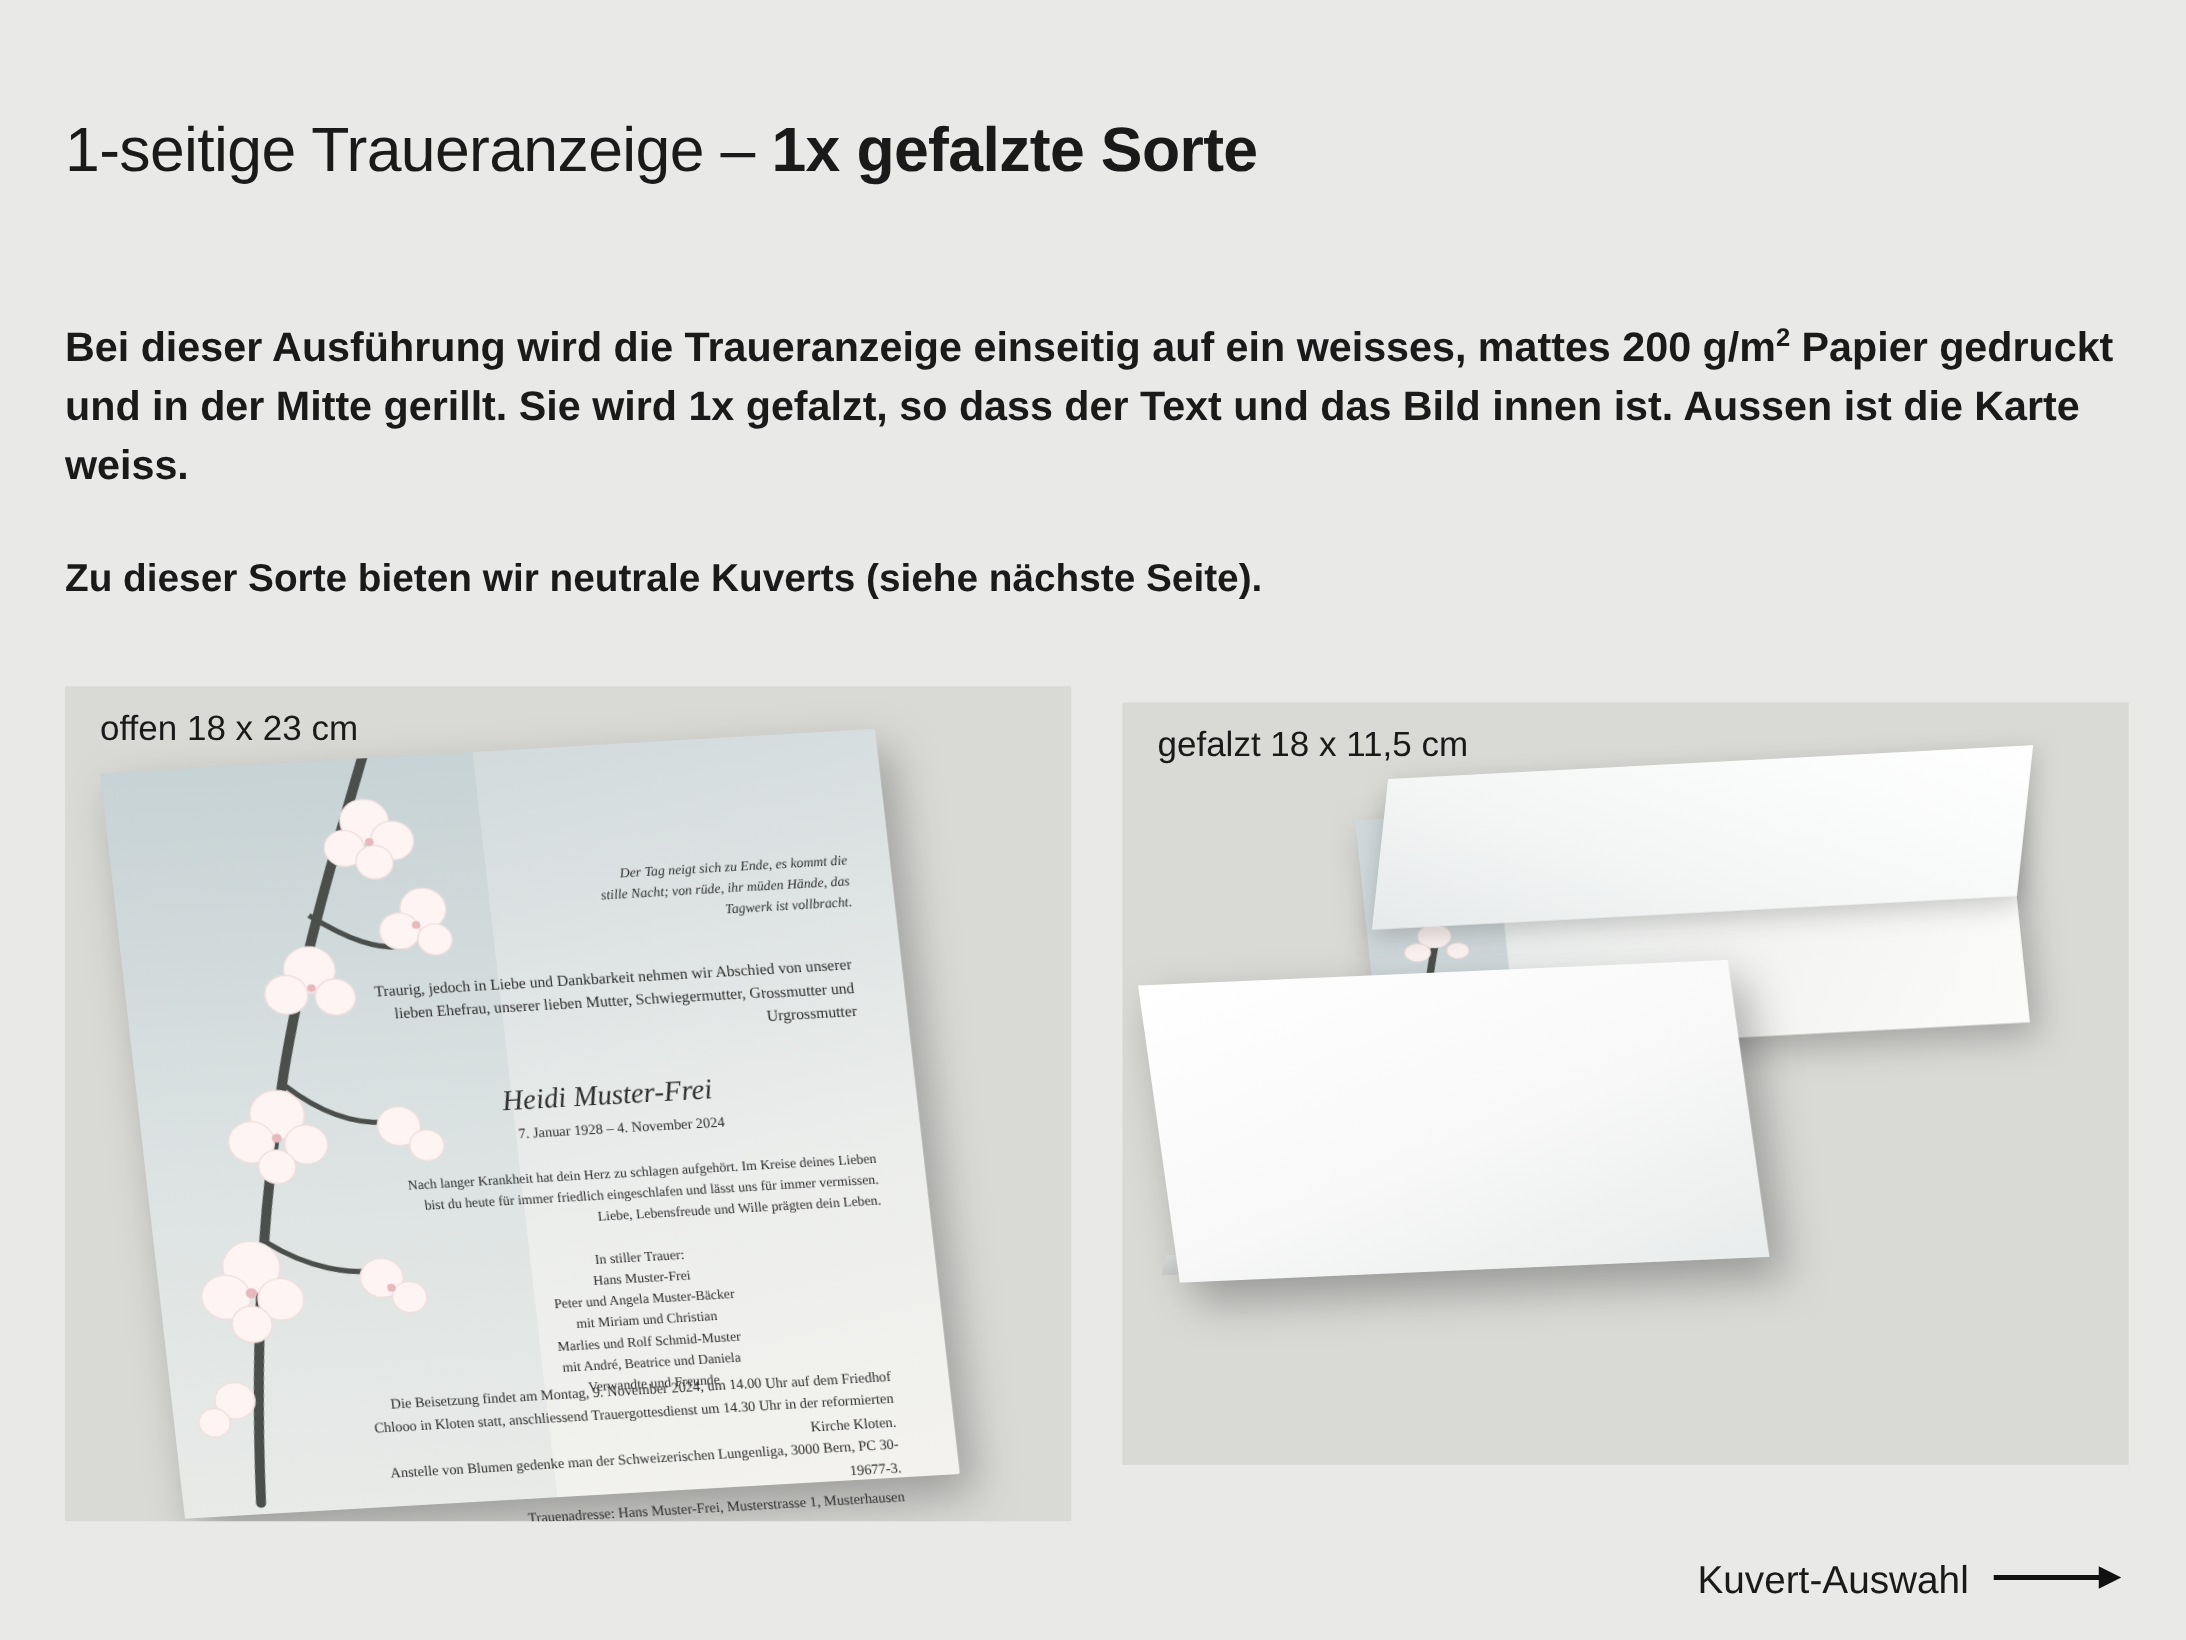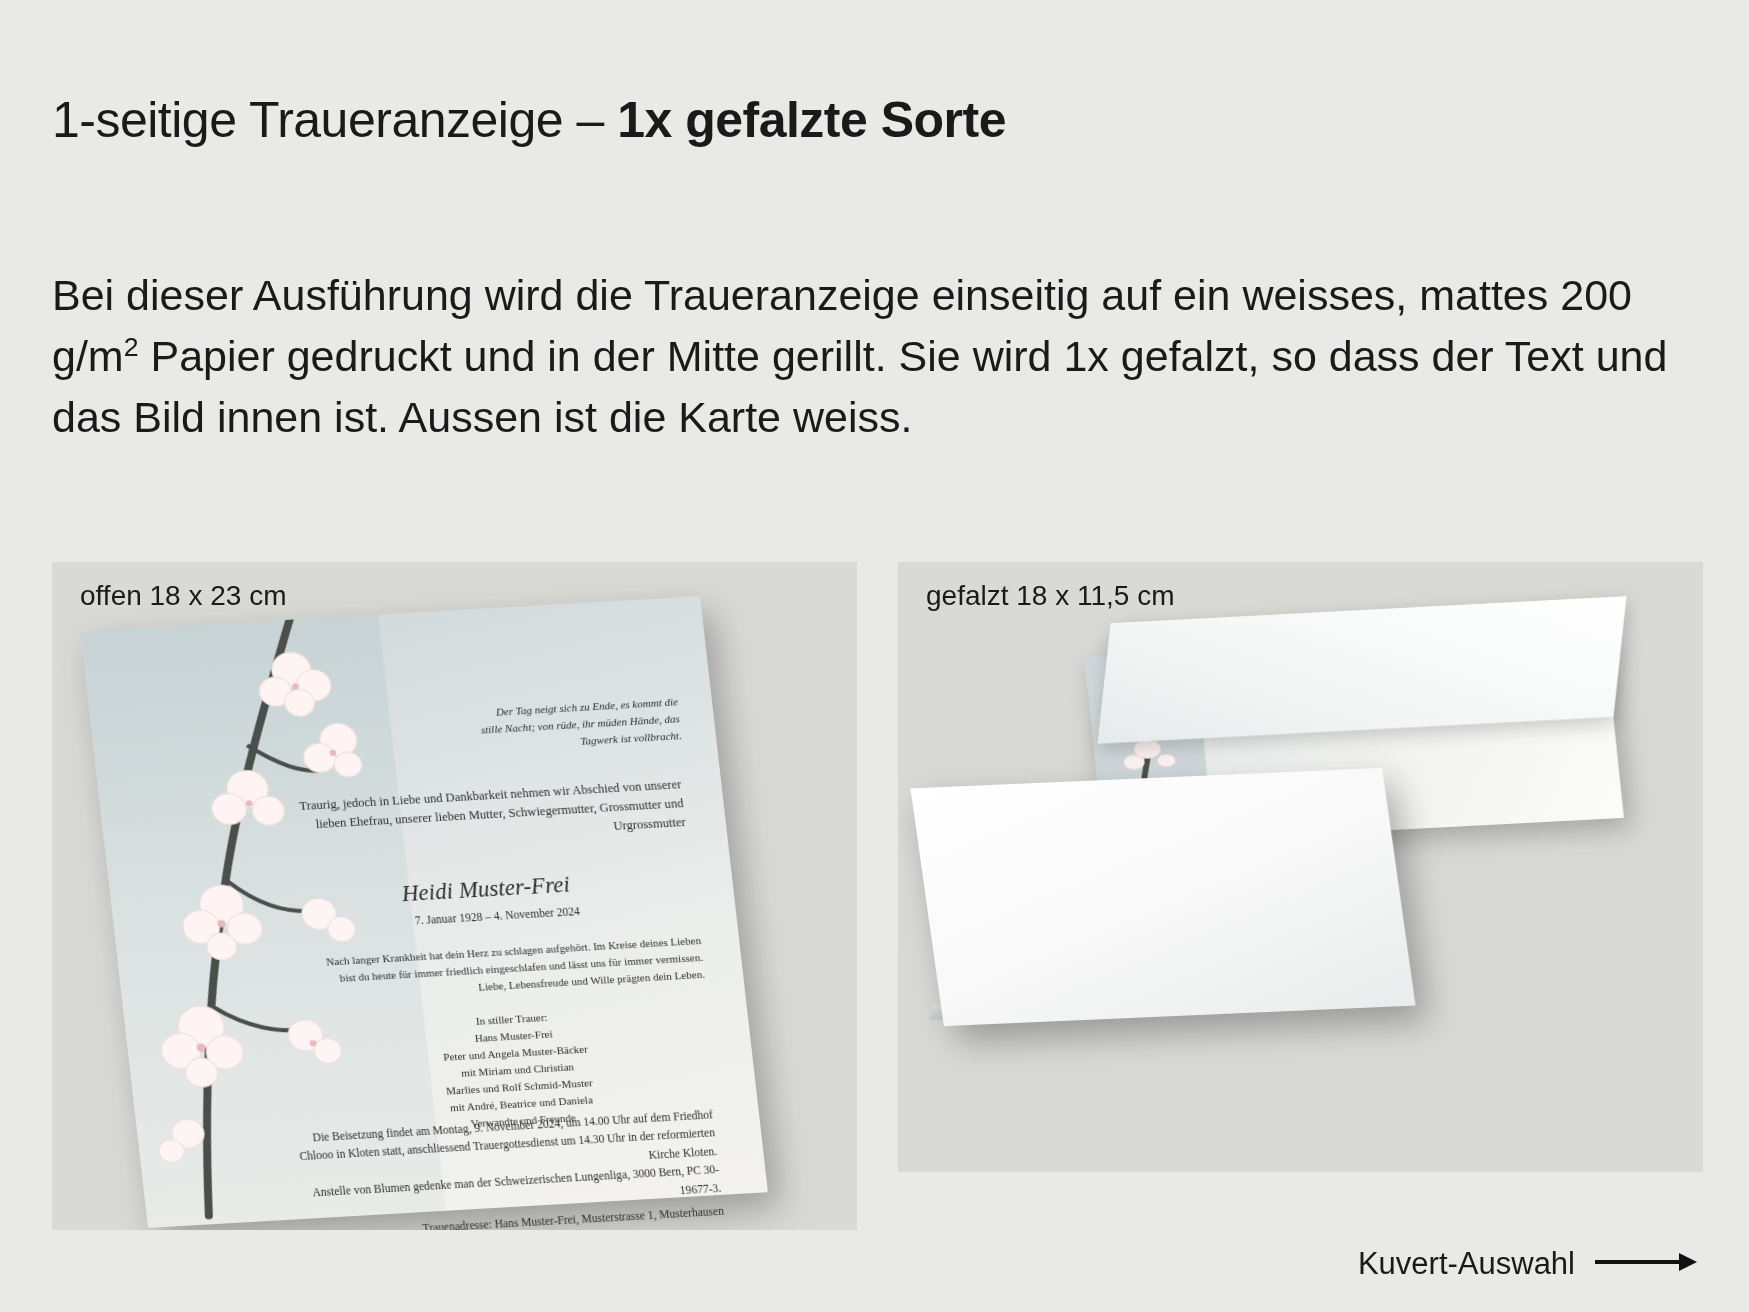--- a/index.html
+++ b/index.html
@@ -30,23 +30,23 @@
     text-align: right;
   }
   .title .light { font-weight: 400; }
   .title .bold  { font-weight: 700; }
 
   .para {
     position: absolute;
     left: 52px;
     top: 222px;
     width: 1640px;
-    font-size: 43px;
+    font-size: 33px;
     line-height: 1.42;
-    font-weight: 400;
+    font-weight: 700;
   }
   .para sup {
     font-size: 0.62em;
     vertical-align: super;
     line-height: 0;
   }
   .para-bold {
     position: absolute;
     left: 52px;
     top: 410px;
@@ -55,21 +55,21 @@
     font-weight: 700;
     line-height: 1.4;
   }
 
   
   .panel {
     position: absolute;
     background: #d9d9d6;
     overflow: hidden;
   }
-  .panel-left  { left: 52px;  top: 562px; width: 805px; height: 668px; }
+  .panel-left  { left: 52px;  top: 549px; width: 805px; height: 668px; }
   .panel-right { left: 898px; top: 562px; width: 805px; height: 610px; }
 
   .panel-label {
     position: absolute;
     left: 28px;
     top: 18px;
     font-size: 28px;
     font-weight: 400;
     color: #1a1a1a;
     z-index: 5;
@@ -191,20 +191,21 @@
 <div class="page">
 
   <h1 class="title">
     <span class="light">1-seitige Traueranzeige – </span><span class="bold">1x gefalzte Sorte</span>
   </h1>
 
   <p class="para">
     <span>Bei dieser Ausführung wird die Traueranzeige einseitig auf ein weisses, mattes 200 g/m</span><sup>2</sup><span> Papier gedruckt und in der Mitte gerillt. Sie wird 1x gefalzt, so dass der Text und das Bild innen ist. Aussen ist die Karte weiss.</span>
   </p>
 
+  <p class="para-bold">Zu dieser Sorte bieten wir neutrale Kuverts (siehe nächste Seite).</p>
 
   <div class="panel panel-left">
     <div class="panel-label">offen 18 x 23 cm</div>
 
     <div class="card-open">
       <div class="card-open-inner">
 
         <div class="branch">
           <svg viewBox="0 0 300 600" preserveAspectRatio="none">
             <defs>

